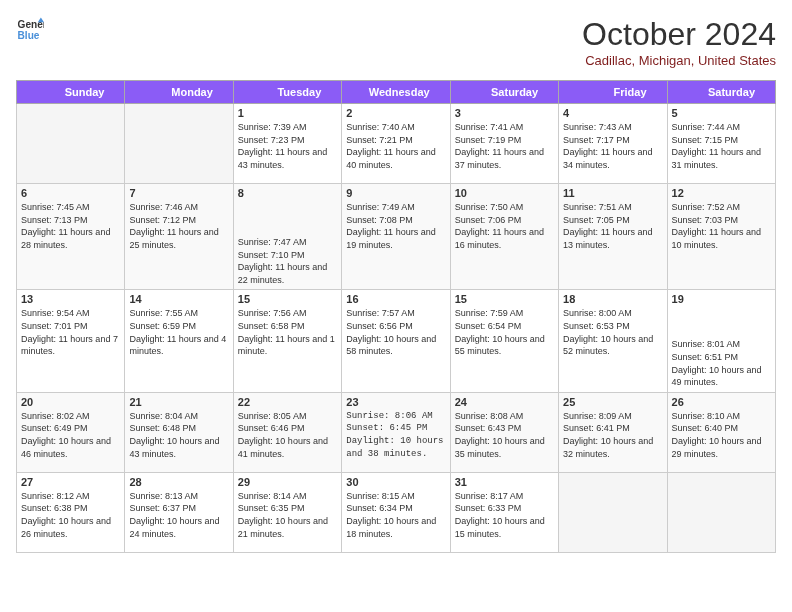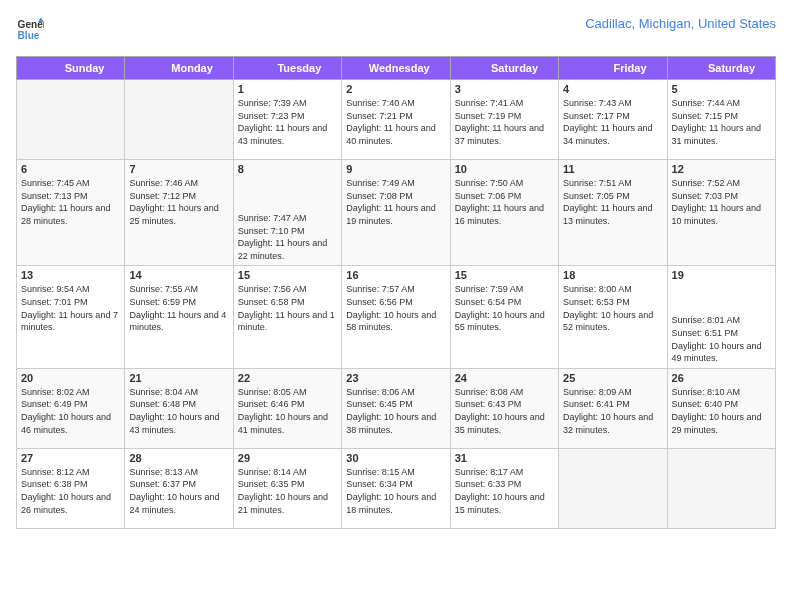--- a/index.html
+++ b/index.html
@@ -28,21 +28,21 @@
     .title-block {
       text-align: right;
     }
     .month-title {
       font-size: 32px;
       color: #333;
       font-weight: normal;
     }
     .location {
       font-size: 13px;
-      color: #3b82f6;
+      color: #7f1d1d;
     }
     table {
       width: 100%;
       border-collapse: collapse;
       table-layout: fixed;
     }
     th {
       background-color: #8b5cf6;
       color: #fff;
       font-size: 11px;
@@ -87,20 +87,21 @@
 
 <div class="header">
   <div class="logo">
     <svg class="logo-icon" viewBox="0 0 36 36" xmlns="http://www.w3.org/2000/svg">
       <text x="2" y="16" font-size="13" font-weight="bold" fill="#333">General</text>
       <text x="2" y="29" font-size="13" font-weight="bold" fill="#4a90d9">Blue</text>
       <polygon points="28,8 36,8 32,2" fill="#4a90d9"></polygon>
     </svg>
   </div>
   <div class="title-block">
+    <div class="month-title">October 2024</div>
     <div class="location">Cadillac, Michigan, United States</div>
   </div>
 </div>
 
 <table>
   <thead>
     <tr>
     <th>Sunday</th>
         <th>Monday</th>
         <th>Tuesday</th>
@@ -247,21 +248,21 @@
 Daylight: 10 hours and 43 minutes.</div>
         </td>
         <td>
           <span class="day-num">22</span>
           <div class="day-info" style="white-space: pre-line;">Sunrise: 8:05 AM
 Sunset: 6:46 PM
 Daylight: 10 hours and 41 minutes.</div>
         </td>
         <td>
           <span class="day-num">23</span>
-          <div class="day-info" style="white-space: pre-line;">Sunrise: 8:06 AM
+          <div class="day-info" style="white-space: pre-line; font-family: Liberation Mono, monospace;">Sunrise: 8:06 AM
 Sunset: 6:45 PM
 Daylight: 10 hours and 38 minutes.</div>
         </td>
         <td>
           <span class="day-num">24</span>
           <div class="day-info" style="white-space: pre-line;">Sunrise: 8:08 AM
 Sunset: 6:43 PM
 Daylight: 10 hours and 35 minutes.</div>
         </td>
         <td>

